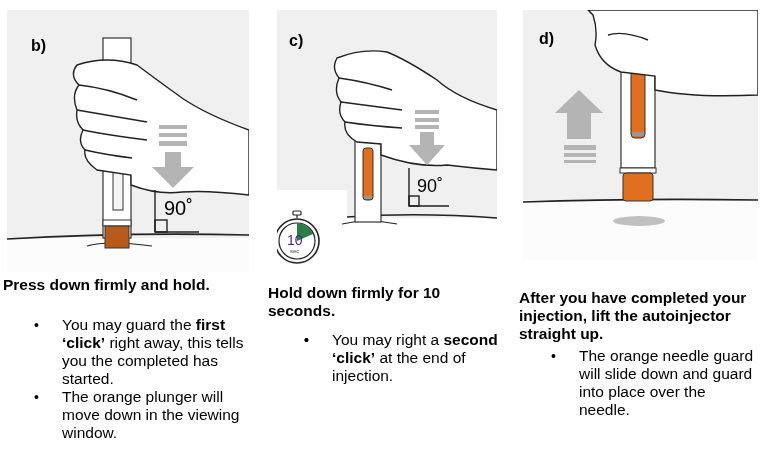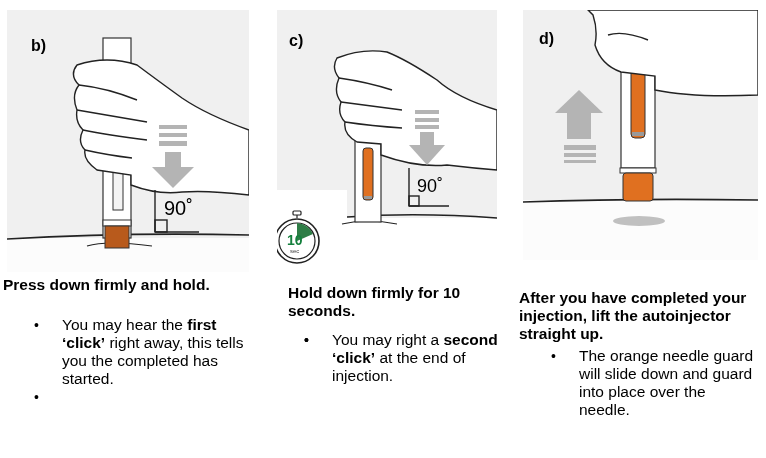--- a/index.html
+++ b/index.html
@@ -94,21 +94,21 @@
     <g>
       <rect x="16" y="201" width="8" height="4" rx="1" fill="#fff" stroke="#222" stroke-width="1.2"></rect>
       <line x1="20" y1="205" x2="20" y2="208" stroke="#222" stroke-width="1.2"></line>
       <circle cx="20" cy="231" r="22" fill="#fff" stroke="#222" stroke-width="1.6"></circle>
       <circle cx="20" cy="231" r="18" fill="#fff" stroke="#222" stroke-width="1.2"></circle>
       <path d="M20,231 L20,213 A18,18 0 0,1 36,224 Z" fill="#2e7d46"></path>
     </g>
   </svg>
   <span class="step-label" style="left:12px;top:22px;">c)</span>
   <span style="position:absolute;left:140px;top:166px;font-size:18px;">90˚</span>
-  <span style="position:absolute;left:10px;top:222px;font-size:14px;font-weight:bold;color:#15803d;">10</span>
+  <span style="position:absolute;left:10px;top:222px;font-size:14px;font-weight:normal;color:#4c1d95;">10</span>
   <span style="position:absolute;left:13px;top:238px;font-size:6px;color:#444;">sec</span>
 </div>
 
 <div class="panel" style="left:523px;top:10px;width:235px;height:250px;">
   <svg width="235" height="250" viewBox="0 0 235 250">
     <rect x="0" y="0" width="235" height="190" fill="#f0f0f0"></rect>
     <rect x="0" y="190" width="235" height="60" fill="#fcfcfc"></rect>
     <path d="M0,192 Q110,188 235,190" stroke="#222" stroke-width="1.6" fill="none"></path>
     <ellipse cx="116" cy="211" rx="26" ry="5" fill="#c0c0c0"></ellipse>
 
@@ -131,25 +131,25 @@
       <rect x="41" y="135" width="32" height="5"></rect>
       <rect x="41" y="143" width="32" height="4"></rect>
       <rect x="41" y="150" width="32" height="3"></rect>
     </g>
   </svg>
   <span class="step-label" style="left:16px;top:20px;">d)</span>
 </div>
 
 <div class="heading" style="left:3px;top:276px;width:260px;">Press down firmly and hold.</div>
 <ul class="bullets" id="bul-b" style="left:62px;top:316px;width:200px;">
-    <li><span class="dot">•</span><span>You may hear the </span><b>first ‘click’</b><span> right away, this tells you the completed has started.</span></li>
-    <li><span class="dot">•</span></li>
+    <li><span class="dot">•</span><span>You may guard the </span><b>first ‘click’</b><span> right away, this tells you the completed has started.</span></li>
+    <li><span class="dot">•</span><span>The orange plunger will move down in the viewing window.</span></li>
   </ul>
 
-<div class="heading" style="left:288px;top:284px;width:210px;">Hold down firmly for 10 seconds.</div>
+<div class="heading" style="left:268px;top:284px;width:210px;">Hold down firmly for 10 seconds.</div>
 <ul class="bullets" id="bul-c" style="left:332px;top:331px;width:175px;">
     <li><span class="dot">•</span></li>
     <li><span class="dot">•</span><span>You may right a </span><b>second ‘click’</b><span> at the end of injection.</span></li>
   </ul>
 
 <div class="heading" style="left:519px;top:289px;width:245px;">After you have completed your injection, lift the autoinjector straight up.</div>
 <ul class="bullets" id="bul-d" style="left:579px;top:347px;width:175px;">
     <li><span class="dot">•</span><span>The orange needle guard will slide down and guard into place over the needle.</span></li>
   </ul>
 

